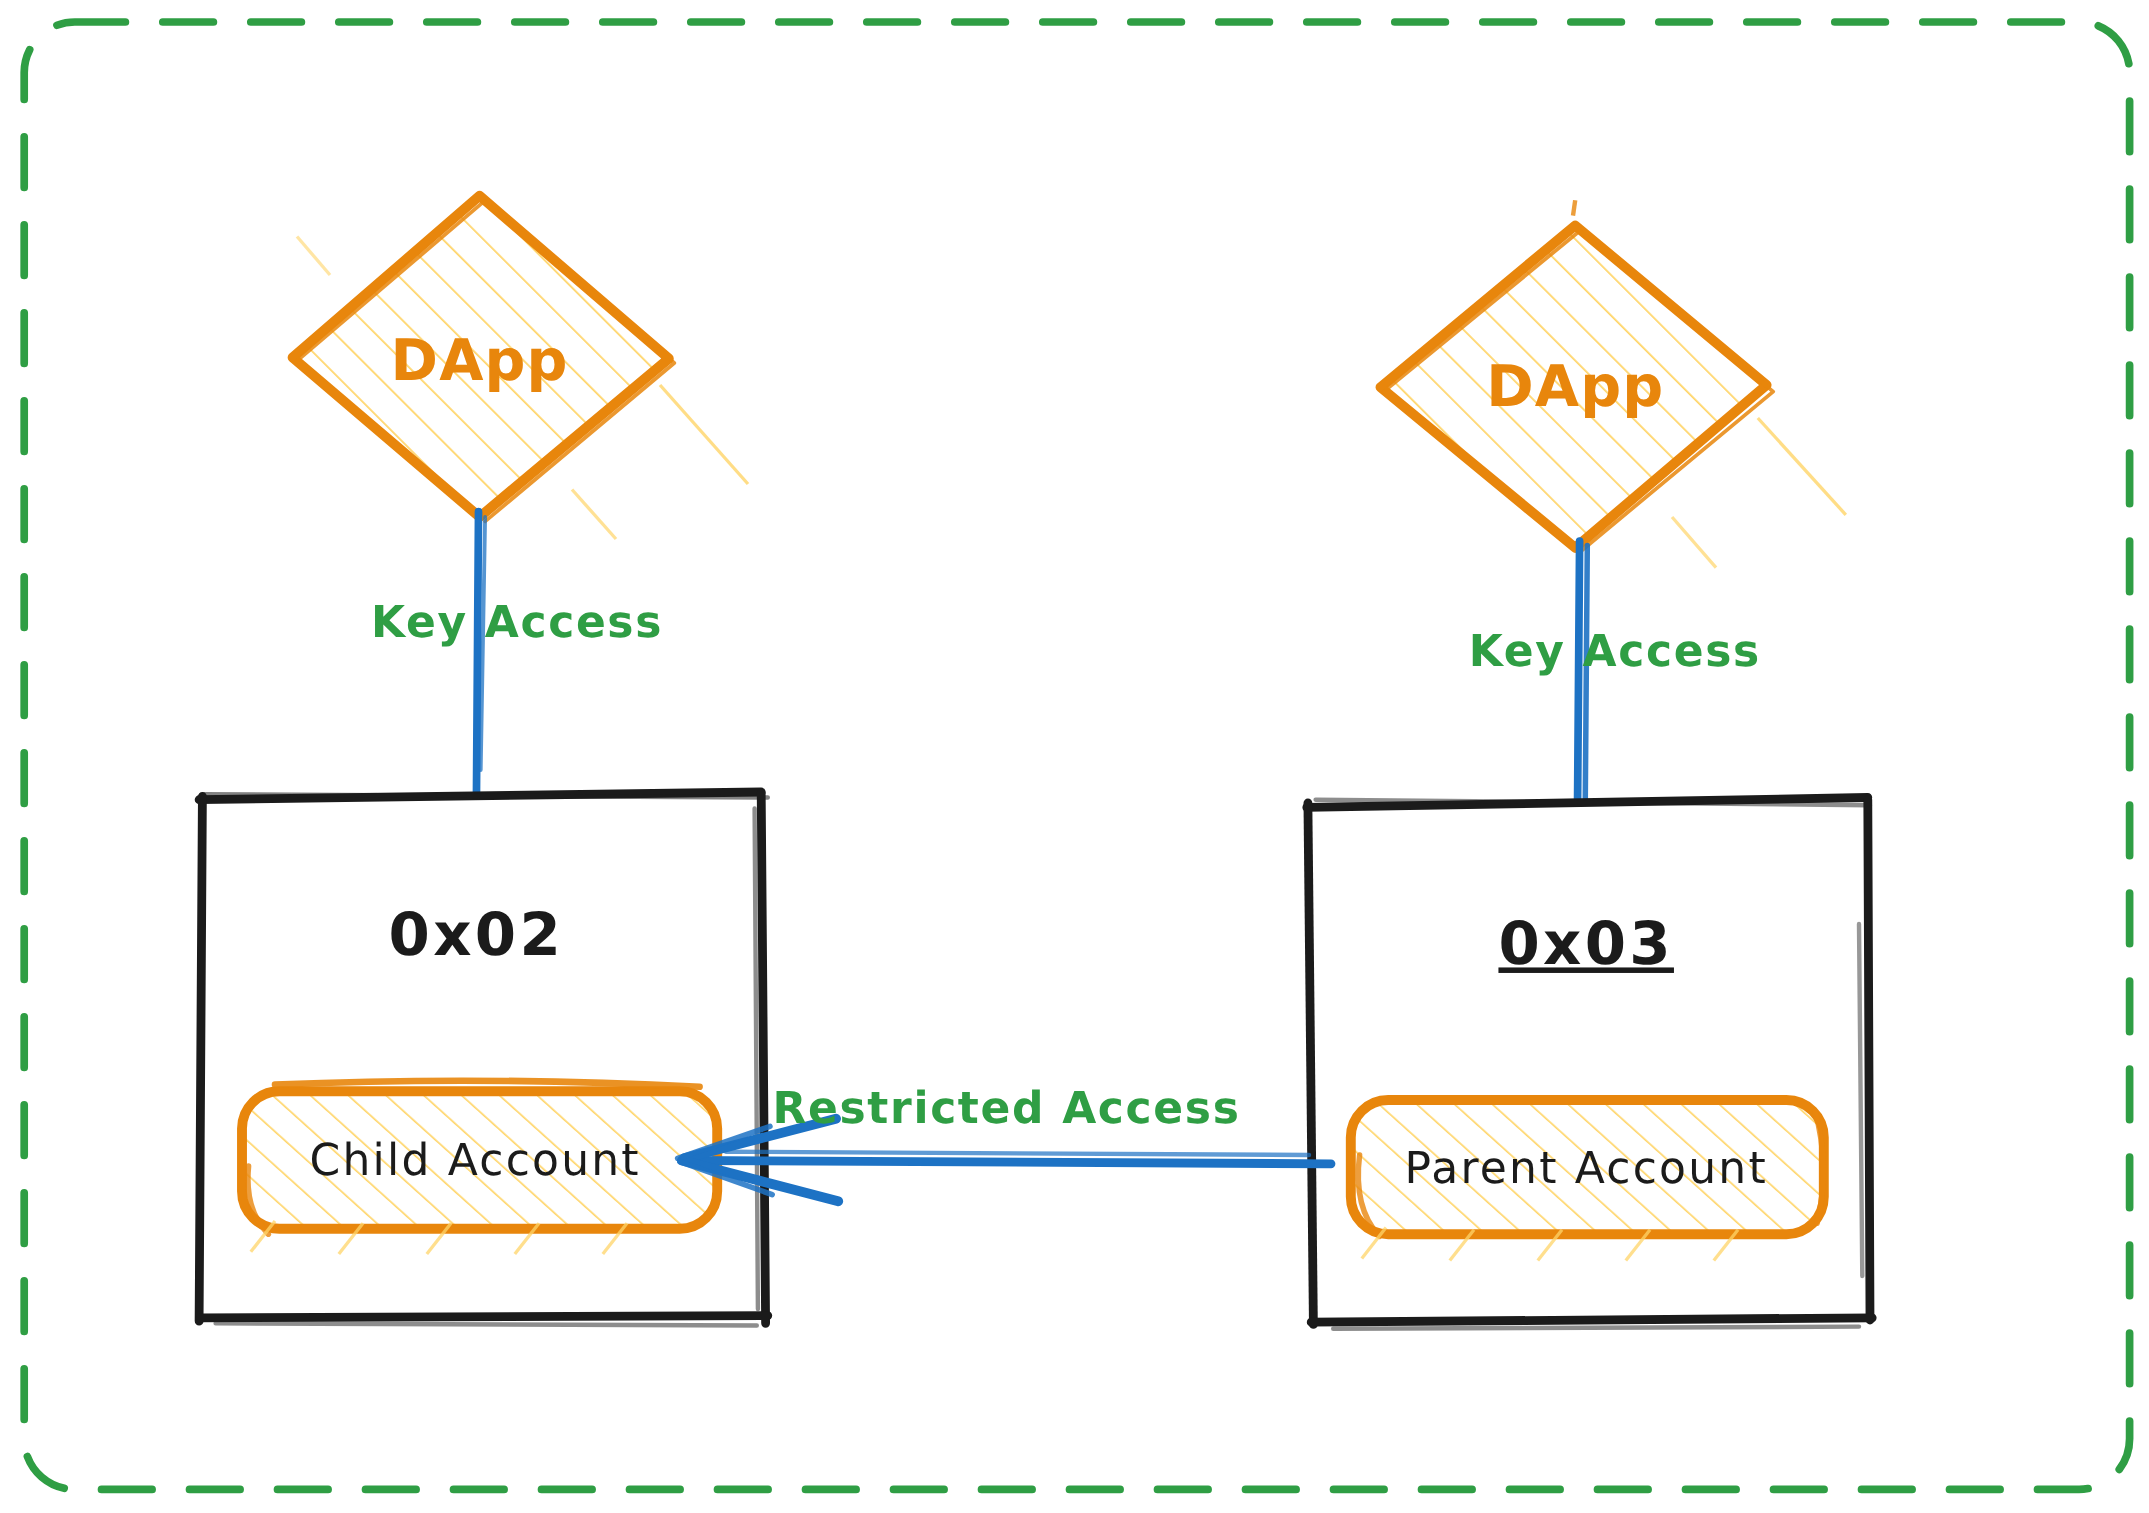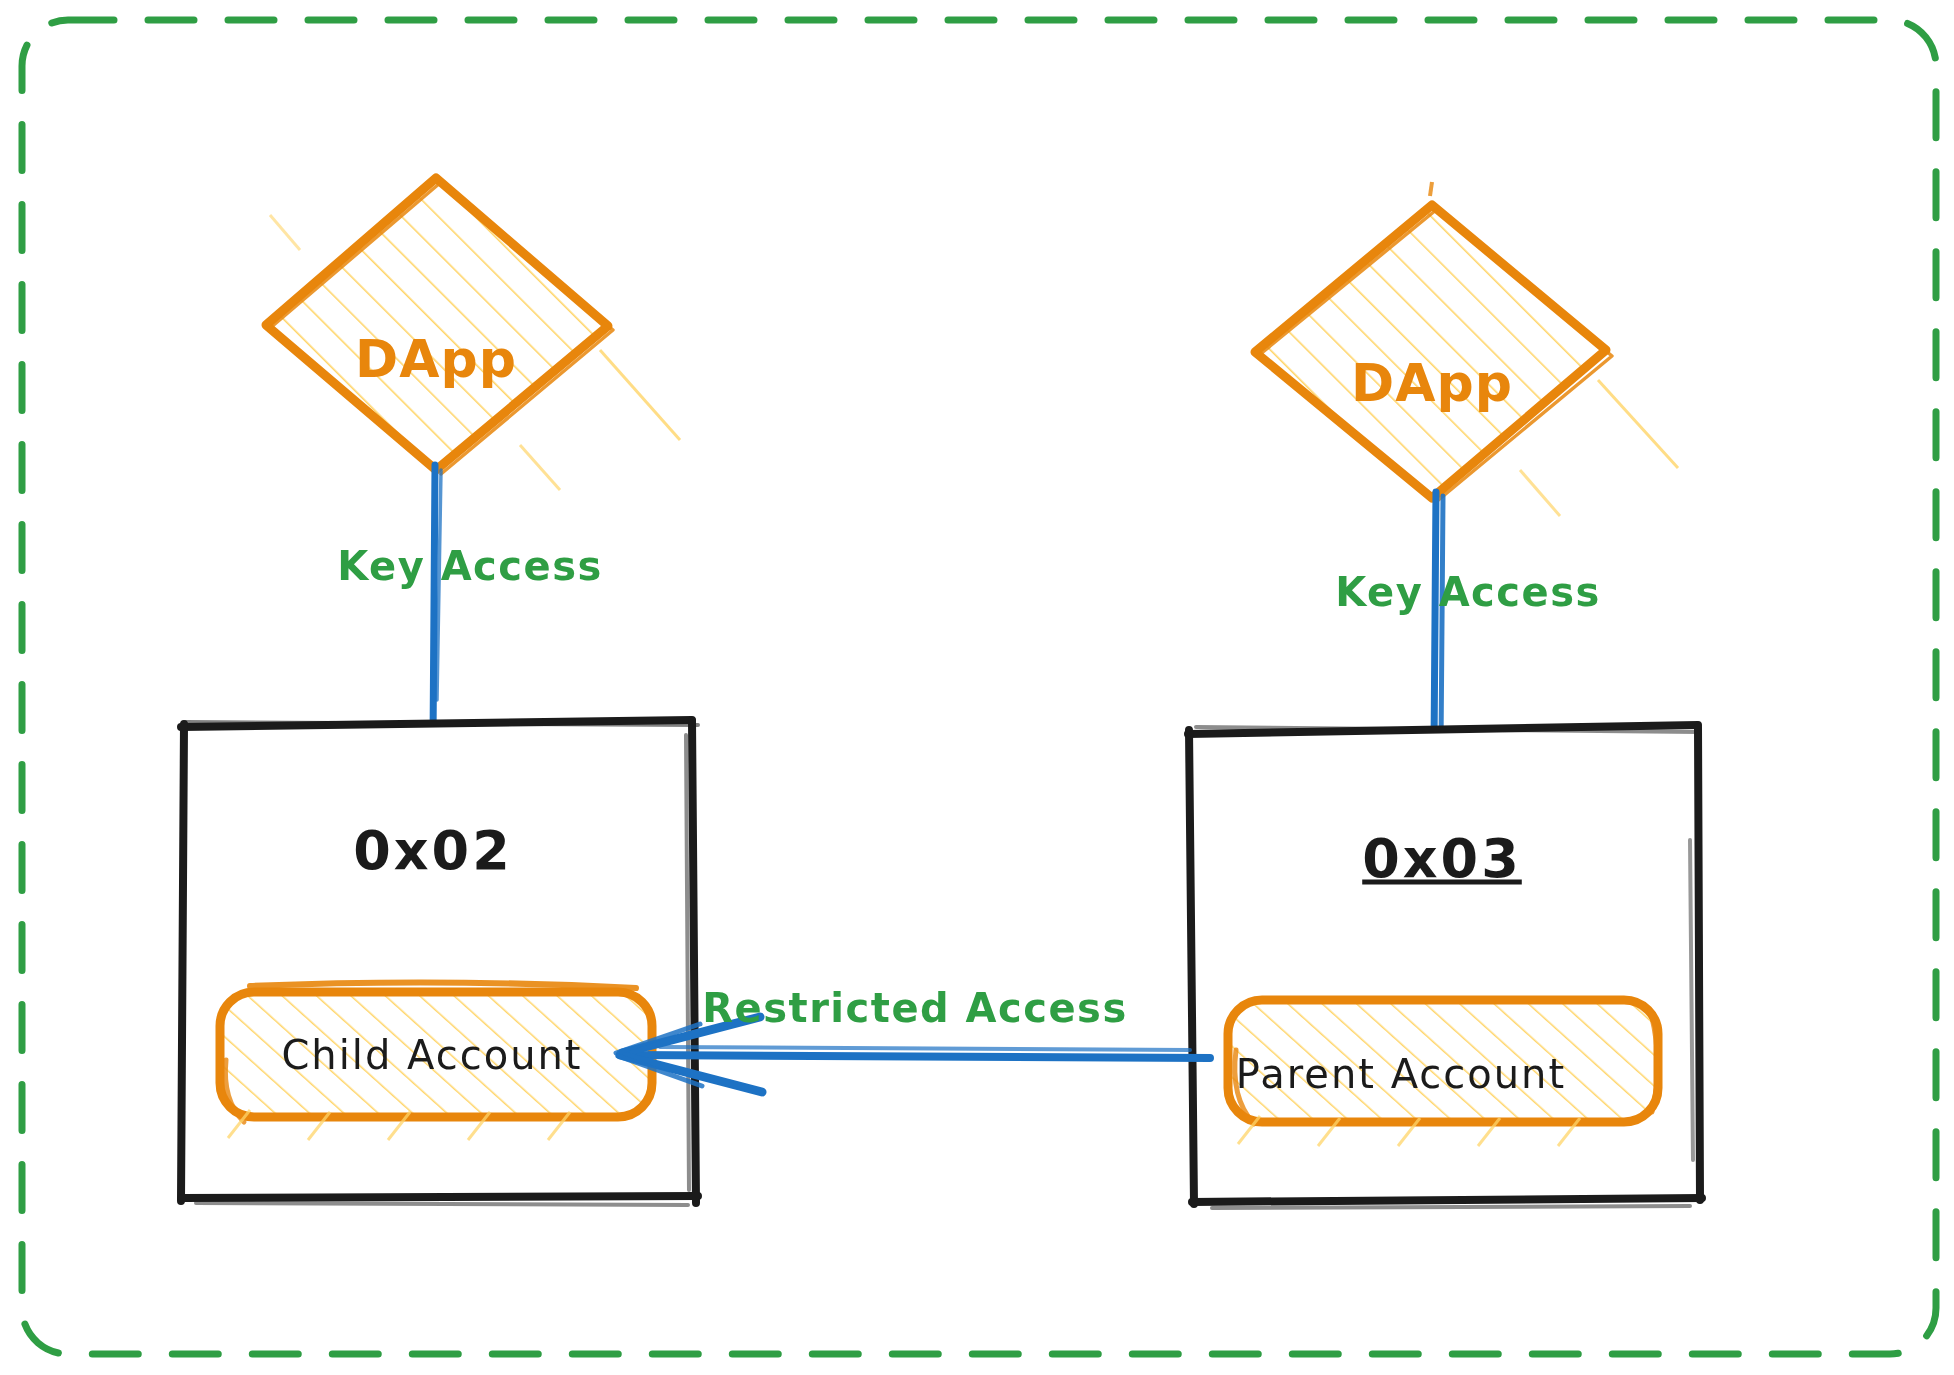--- a/index.html
+++ b/index.html
@@ -26,21 +26,20 @@
     position: absolute;
     white-space: nowrap;
     pointer-events: none;
     font-family: "DejaVu Sans", sans-serif;
   }
   .lbl-shape-title {
     color: #e8860c;
     font-size: 52px;
     font-weight: 700;
     letter-spacing: 1px;
-    margin-top: 31px;
   }
   .lbl-edge {
     color: #2f9e44;
     font-size: 40px;
     font-weight: 600;
     letter-spacing: 1.5px;
   }
   .lbl-box-title {
     color: #1b1b1b;
     font-size: 54px;
@@ -175,17 +174,17 @@
   <div class="label lbl-edge ctr" style="left:470px; top:566px;">Key Access</div>
 
   <div class="label lbl-edge ctr" style="left:1468px; top:592px;">Key Access</div>
 
   <div class="label lbl-box-title ctr" style="left:433px; top:818px;">0x02</div>
 
   <div class="label lbl-box-title ctr" style="left:1442px; top:826px;text-decoration:underline;">0x03</div>
 
   <div class="label lbl-account ctr" style="left:432px; top:1055px;">Child Account</div>
 
-  <div class="label lbl-account ctr" style="left:1401px; top:1062px;margin-top:12px;">Parent Account</div>
+  <div class="label lbl-account ctr" style="left:1442px; top:1062px;">Parent Account</div>
 
   <div class="label lbl-edge ctr" style="left:915px; top:1008px;">Restricted Access</div>
 
 </div>
 
 </body></html>

